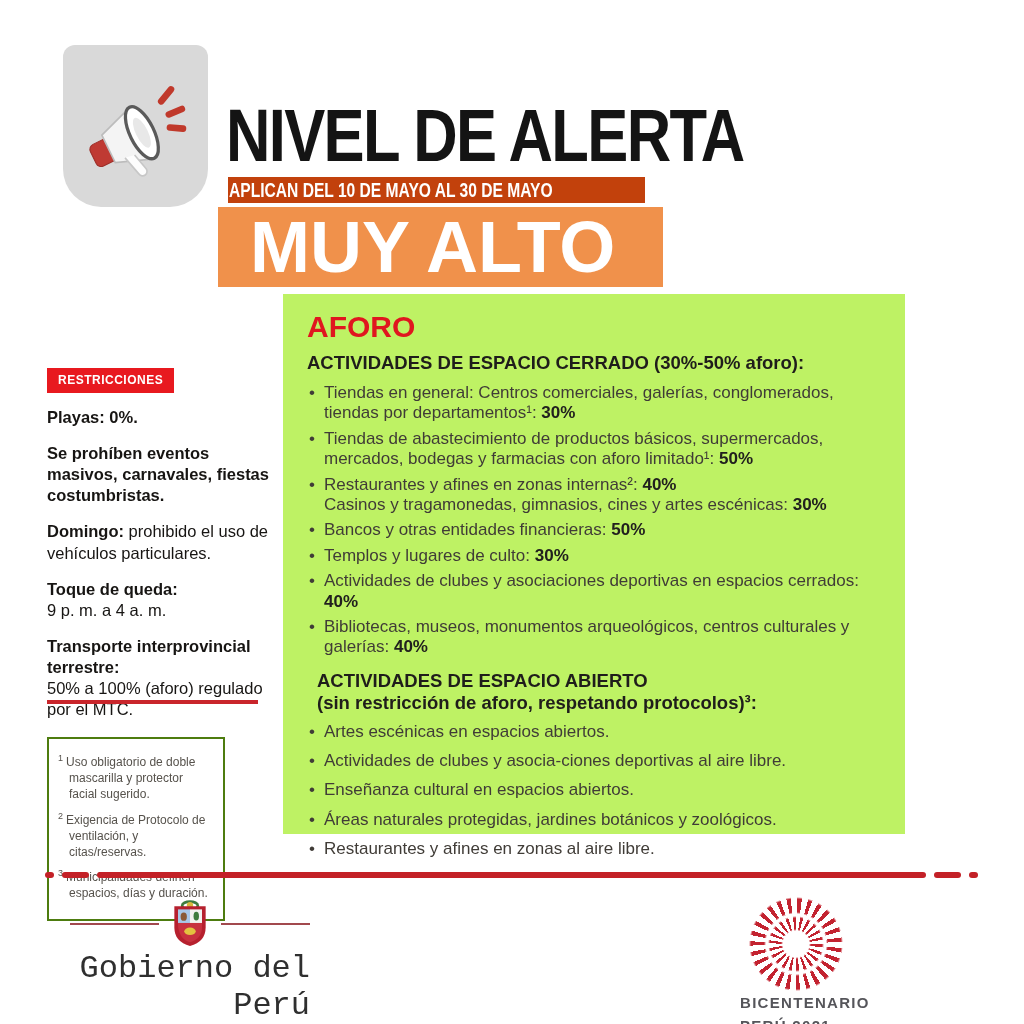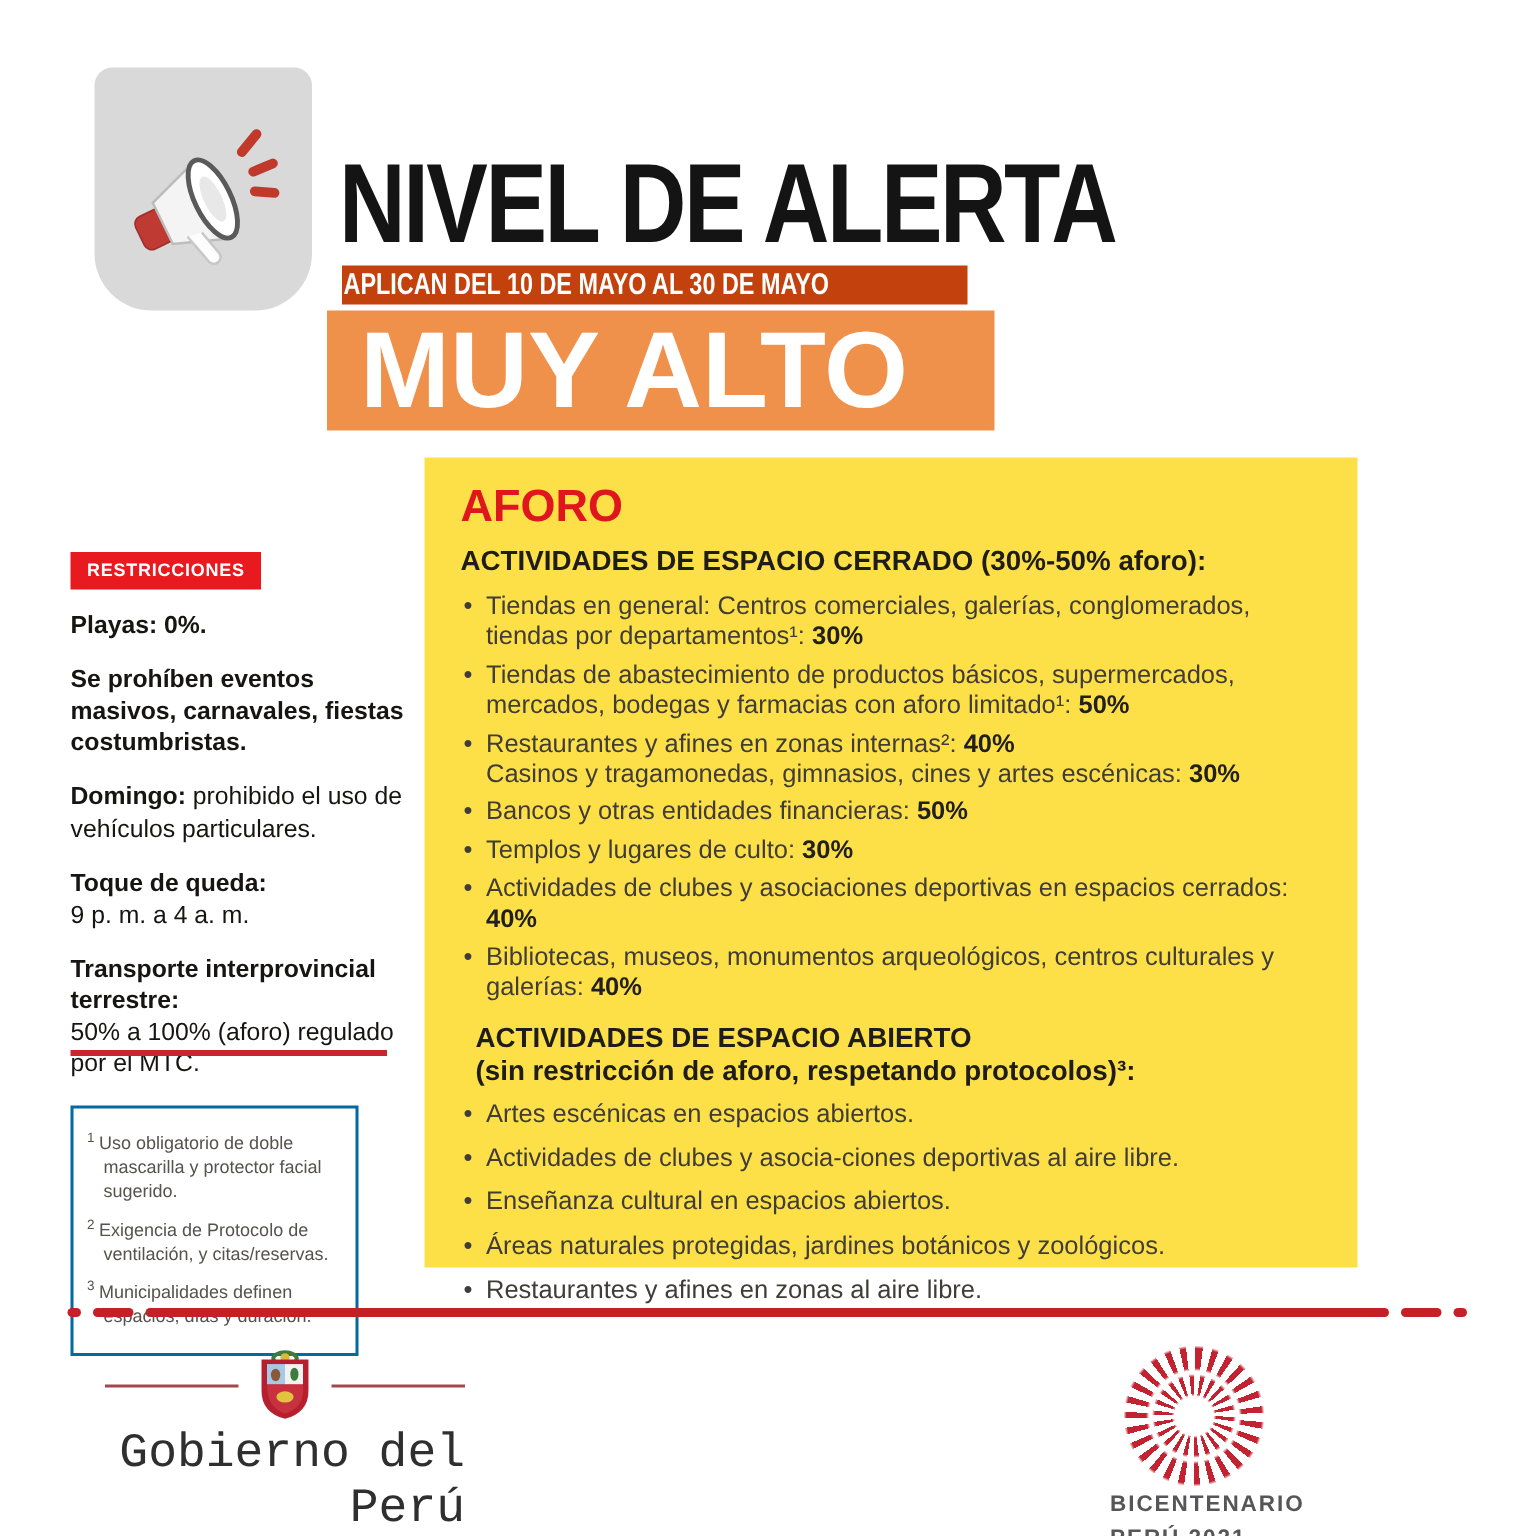--- a/index.html
+++ b/index.html
@@ -11,40 +11,40 @@
             border-radius:12px 12px 38px 38px;}
   .icon-box svg{position:absolute;left:6px;top:28px;}
   .page-title{position:absolute;left:226px;top:98px;margin:0;font-size:75px;line-height:1;
               font-weight:bold;color:#141414;letter-spacing:-2px;transform:scaleX(.82);
               transform-origin:left center;white-space:nowrap;}
   .date-banner{position:absolute;left:228px;top:177px;height:26px;background:#c2410c;color:#fff;
                display:flex;align-items:center;padding:0 1px;}
   .date-banner span{display:inline-block;font-weight:bold;font-size:20px;letter-spacing:0;
                transform:scaleX(.78);transform-origin:left center;white-space:nowrap;}
   .level-banner{position:absolute;left:218px;top:207px;width:445px;height:80px;background:#f0914b;
-                color:#fff;font-weight:bold;font-size:72px;line-height:80px;padding-left:22px;
+                color:#fff;font-weight:bold;font-size:72px;line-height:80px;padding-left:32px;
                 letter-spacing:0;box-sizing:border-box;white-space:nowrap;}
 
   
   .sidebar{position:absolute;left:47px;top:368px;width:228px;color:#171513;}
   .badge{display:inline-block;background:#e8191f;color:#fff;font-weight:bold;font-size:12px;
          letter-spacing:.5px;padding:5px 11px 6px;}
   .restr-list{margin-top:14px;}
   .restr{margin:0 0 15px;font-size:16.5px;line-height:1.28;}
   .restr b{font-weight:bold;}
   .restr .rest{font-weight:normal;}
   .restr[data-layout="stack"] .rest{display:block;}
   .redline{position:absolute;left:0px;top:332px;width:211px;height:4px;background:#c9252b;}
-  .footnotes{position:absolute;left:0px;top:369px;width:192px;box-sizing:border-box;
-             border:2px solid #0369a1;padding:13px 9px 10px 9px;background:#fff;}
+  .footnotes{position:absolute;left:0px;top:369px;width:178px;box-sizing:border-box;
+             border:2px solid #4d7c0f;padding:13px 9px 10px 9px;background:#fff;}
   .fn{margin:0 0 7px;font-size:12px;line-height:1.35;color:#56524c;padding-left:11px;text-indent:-11px;}
   .fn sup{font-size:9px;margin-right:3px;}
 
   
-  .aforo{position:absolute;left:283px;top:305px;width:622px;height:540px;background:#fde047;
+  .aforo{position:absolute;left:283px;top:294px;width:622px;height:540px;background:#bef264;
          box-sizing:border-box;padding:16px 14px 12px 24px;}
   .aforo-title{margin:0 0 8px;font-size:30px;line-height:34px;font-weight:bold;color:#e0161f;}
   .sec-h{margin:0 0 9px;font-size:18.5px;line-height:22px;font-weight:bold;color:#1f1d1b;}
   .aforo ul{list-style:none;margin:0;padding:0;}
   .aforo li{position:relative;padding-left:17px;margin:0 0 5px;font-size:17px;line-height:1.2;
             color:#403c37;}
   .aforo li::before{content:"•";position:absolute;left:2px;top:0;color:#403c37;}
   .aforo li b{font-weight:bold;color:#21201e;}
   .aforo .l1,.aforo .l2{display:block;}
   .open-h{margin:12px 0 8px 10px;}

